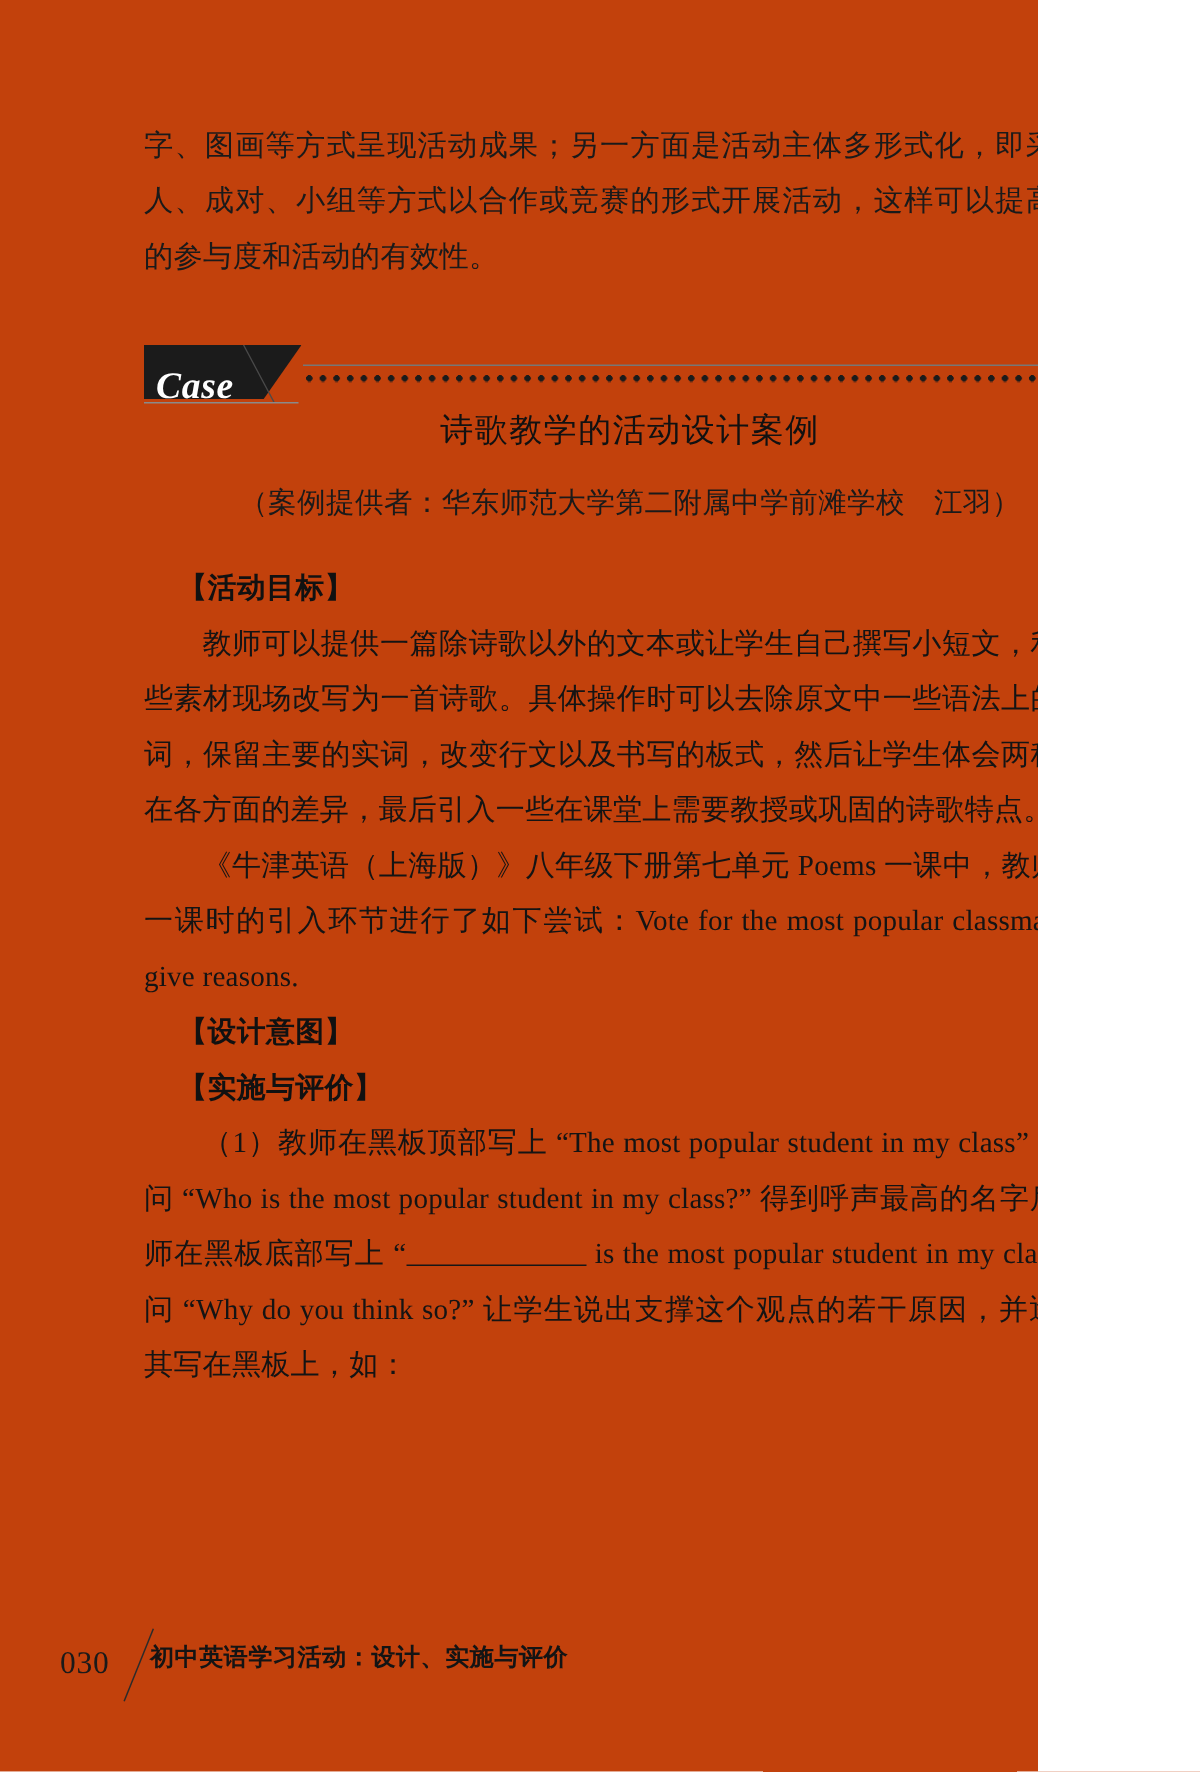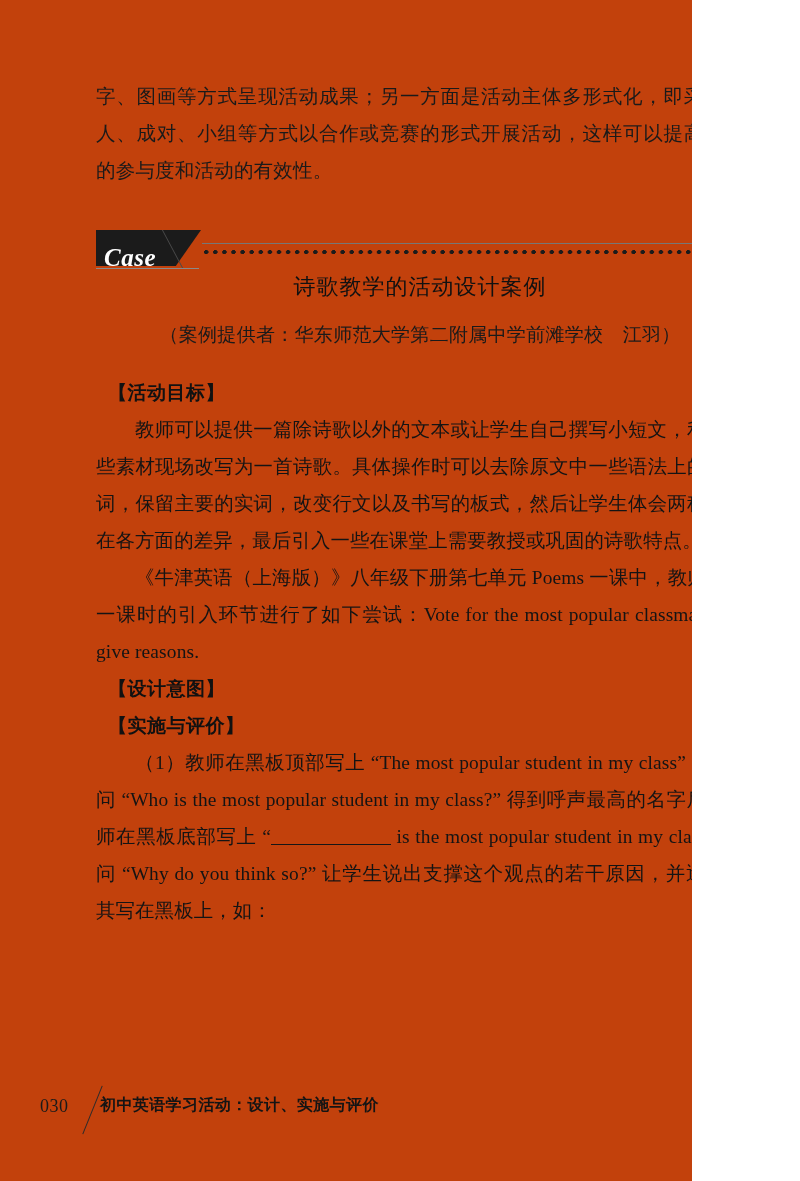--- a/index.html
+++ b/index.html
@@ -143,21 +143,21 @@
     font-size: 19.4px;
     line-height: 37px;
     color: #141414;
   }
   .sec-head {
     font-family: "DejaVu Sans", "Liberation Sans", sans-serif;
     font-weight: bold;
     font-size: 19px;
     line-height: 37px;
     letter-spacing: 0.5px;
-    margin-left: 12px;
+    margin-left: 23px;
     color: #111;
   }
   .para {
     text-align: justify;
     text-justify: inter-ideograph;
     text-indent: 39px;
     letter-spacing: 0.15px;
   }
   .blank-line {
     display: inline-block;
@@ -171,21 +171,21 @@
     position: absolute;
     left: 40px;
     top: 1092px;
     height: 34px;
   }
   .folio {
     position: absolute;
     left: 0;
     top: 4px;
     font-family: "Liberation Serif", "DejaVu Serif", serif;
-    font-size: 18px;
+    font-size: 21px;
     color: #1a1a1a;
     letter-spacing: 0.5px;
     text-align: right;
   }
   .footer-slash {
     position: absolute;
     left: 52px;
     top: -8px;
     width: 0;
     height: 52px;

